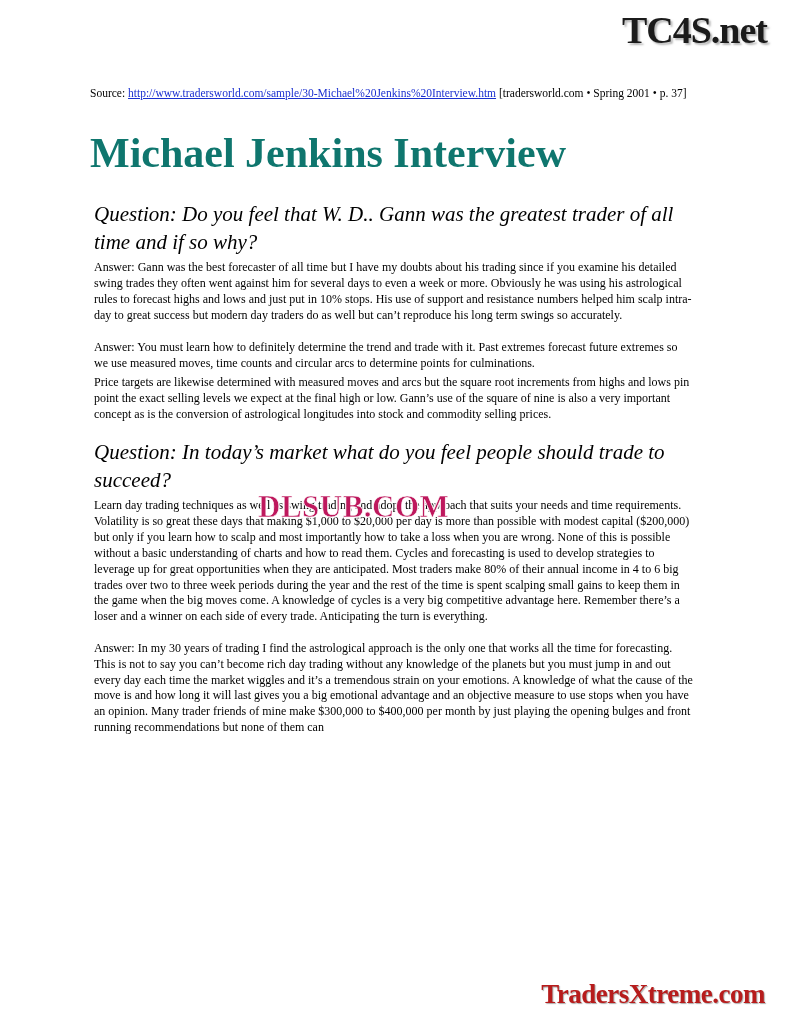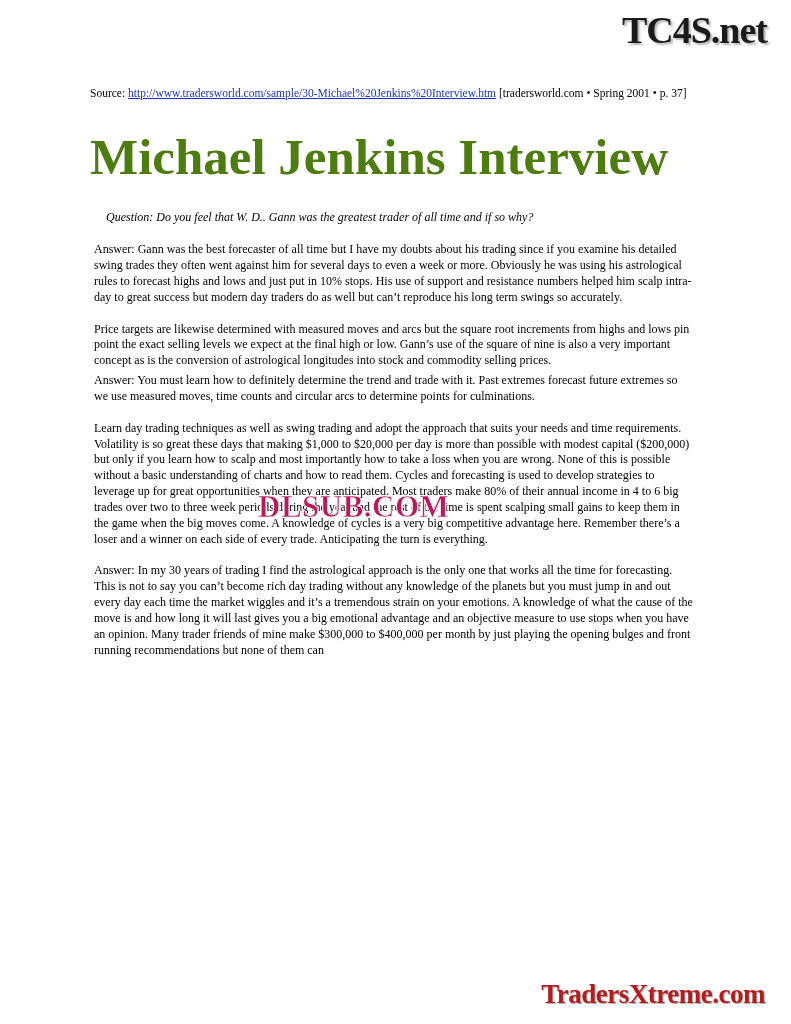--- a/index.html
+++ b/index.html
@@ -54,36 +54,36 @@
     white-space: nowrap;
   }
   .source-line .src-label { color: #000; }
   .source-line .src-url {
     color: #1a2fd0;
     text-decoration: underline;
   }
   .source-line .src-tail { color: #000; text-align: right; }
   h1.doc-title {
     font-family: "Liberation Serif", serif;
-    font-size: 51px;
+    font-size: 42px;
     font-weight: bold;
-    color: #4d7c0f;
+    color: #0f766e;
     margin: 0 0 26px 0;
     letter-spacing: 0px;
     line-height: 1.05;
   }
   .qa-block {
     margin-bottom: 16px;
   }
   .question {
     font-style: italic;
-    font-size: 12px;
+    font-size: 21px;
     line-height: 1.32;
     color: #000;
-    margin: 16px;
+    margin: 4px;
   }
   .para {
     font-size: 12px;
     line-height: 1.32;
     color: #000;
     margin: 4px;
     text-align: left;
   }
   .watermark-mid {
     position: absolute;
@@ -114,25 +114,26 @@
     </div>
 
     <h1 class="doc-title">Michael Jenkins Interview</h1>
 
     <div class="qa-block">
       <p class="question">Question: Do you feel that W. D.. Gann was the greatest trader of all time and if so why?</p>
       <p class="para">Answer: Gann was the best forecaster of all time but I have my doubts about his trading since if you examine his detailed swing trades they often went against him for several days to even a week or more. Obviously he was using his astrological rules to forecast highs and lows and just put in 10% stops. His use of support and resistance numbers helped him scalp intra-day to great success but modern day traders do as well but can’t reproduce his long term swings so accurately.</p>
     </div>
 
     <div class="qa-block">
+      <p class="para">Answer: You must learn how to definitely determine the trend and trade with it. Past extremes forecast future extremes so we use measured moves, time counts and circular arcs to determine points for culminations.</p>
       <p class="para">Price targets are likewise determined with measured moves and arcs but the square root increments from highs and lows pin point the exact selling levels we expect at the final high or low. Gann’s use of the square of nine is also a very important concept as is the conversion of astrological longitudes into stock and commodity selling prices.</p>
-      <p class="para">Answer: You must learn how to definitely determine the trend and trade with it. Past extremes forecast future extremes so we use measured moves, time counts and circular arcs to determine points for culminations.</p>
     </div>
 
     <div class="qa-block">
+      <p class="question">Question: In today’s market what do you feel people should trade to succeed?</p>
       <p class="para">Learn day trading techniques as well as swing trading and adopt the approach that suits your needs and time requirements. Volatility is so great these days that making $1,000 to $20,000 per day is more than possible with modest capital ($200,000) but only if you learn how to scalp and most importantly how to take a loss when you are wrong. None of this is possible without a basic understanding of charts and how to read them. Cycles and forecasting is used to develop strategies to leverage up for great opportunities when they are anticipated. Most traders make 80% of their annual income in 4 to 6 big trades over two to three week periods during the year and the rest of the time is spent scalping small gains to keep them in the game when the big moves come. A knowledge of cycles is a very big competitive advantage here. Remember there’s a loser and a winner on each side of every trade. Anticipating the turn is everything.</p>
     </div>
 
     <div class="qa-block">
       <p class="para">Answer: In my 30 years of trading I find the astrological approach is the only one that works all the time for forecasting. This is not to say you can’t become rich day trading without any knowledge of the planets but you must jump in and out every day each time the market wiggles and it’s a tremendous strain on your emotions. A knowledge of what the cause of the move is and how long it will last gives you a big emotional advantage and an objective measure to use stops when you have an opinion. Many trader friends of mine make $300,000 to $400,000 per month by just playing the opening bulges and front running recommendations but none of them can</p>
     </div>
 
   </div>
 
   <div class="watermark-mid">DLSUB.COM</div>

